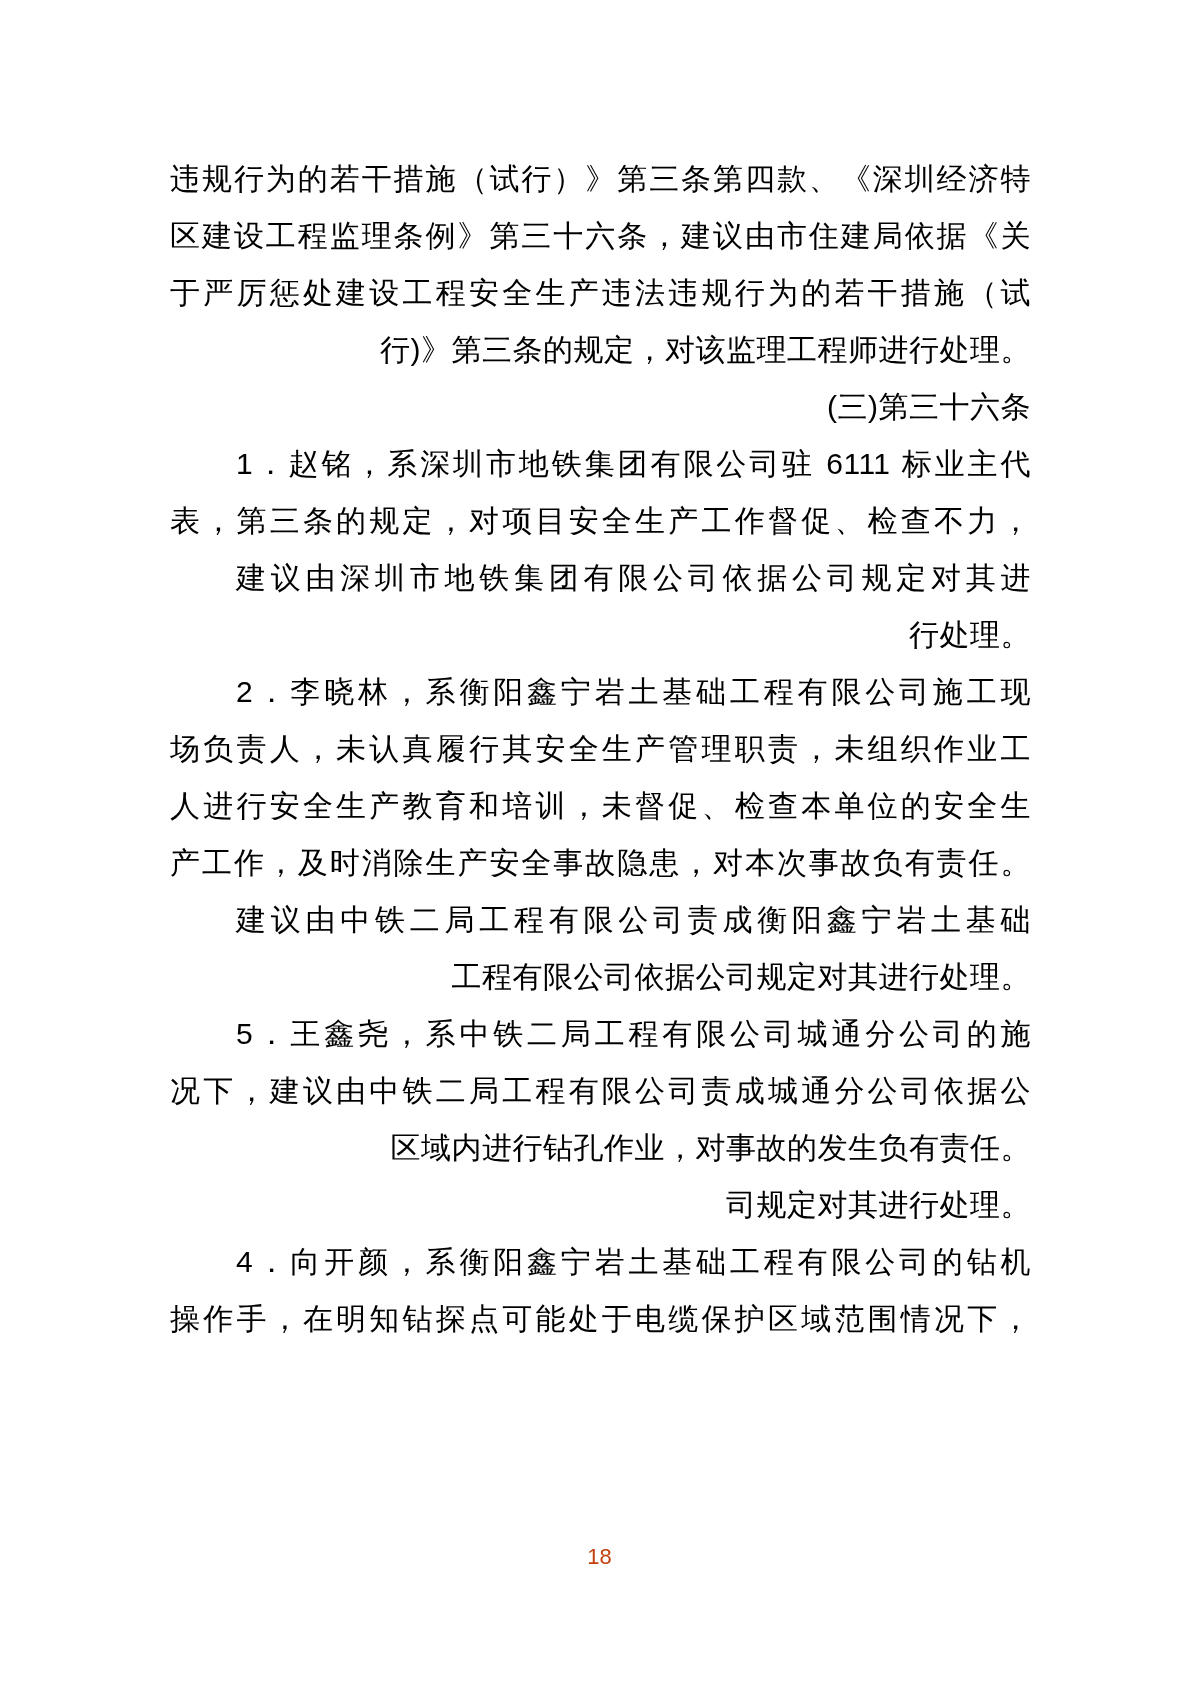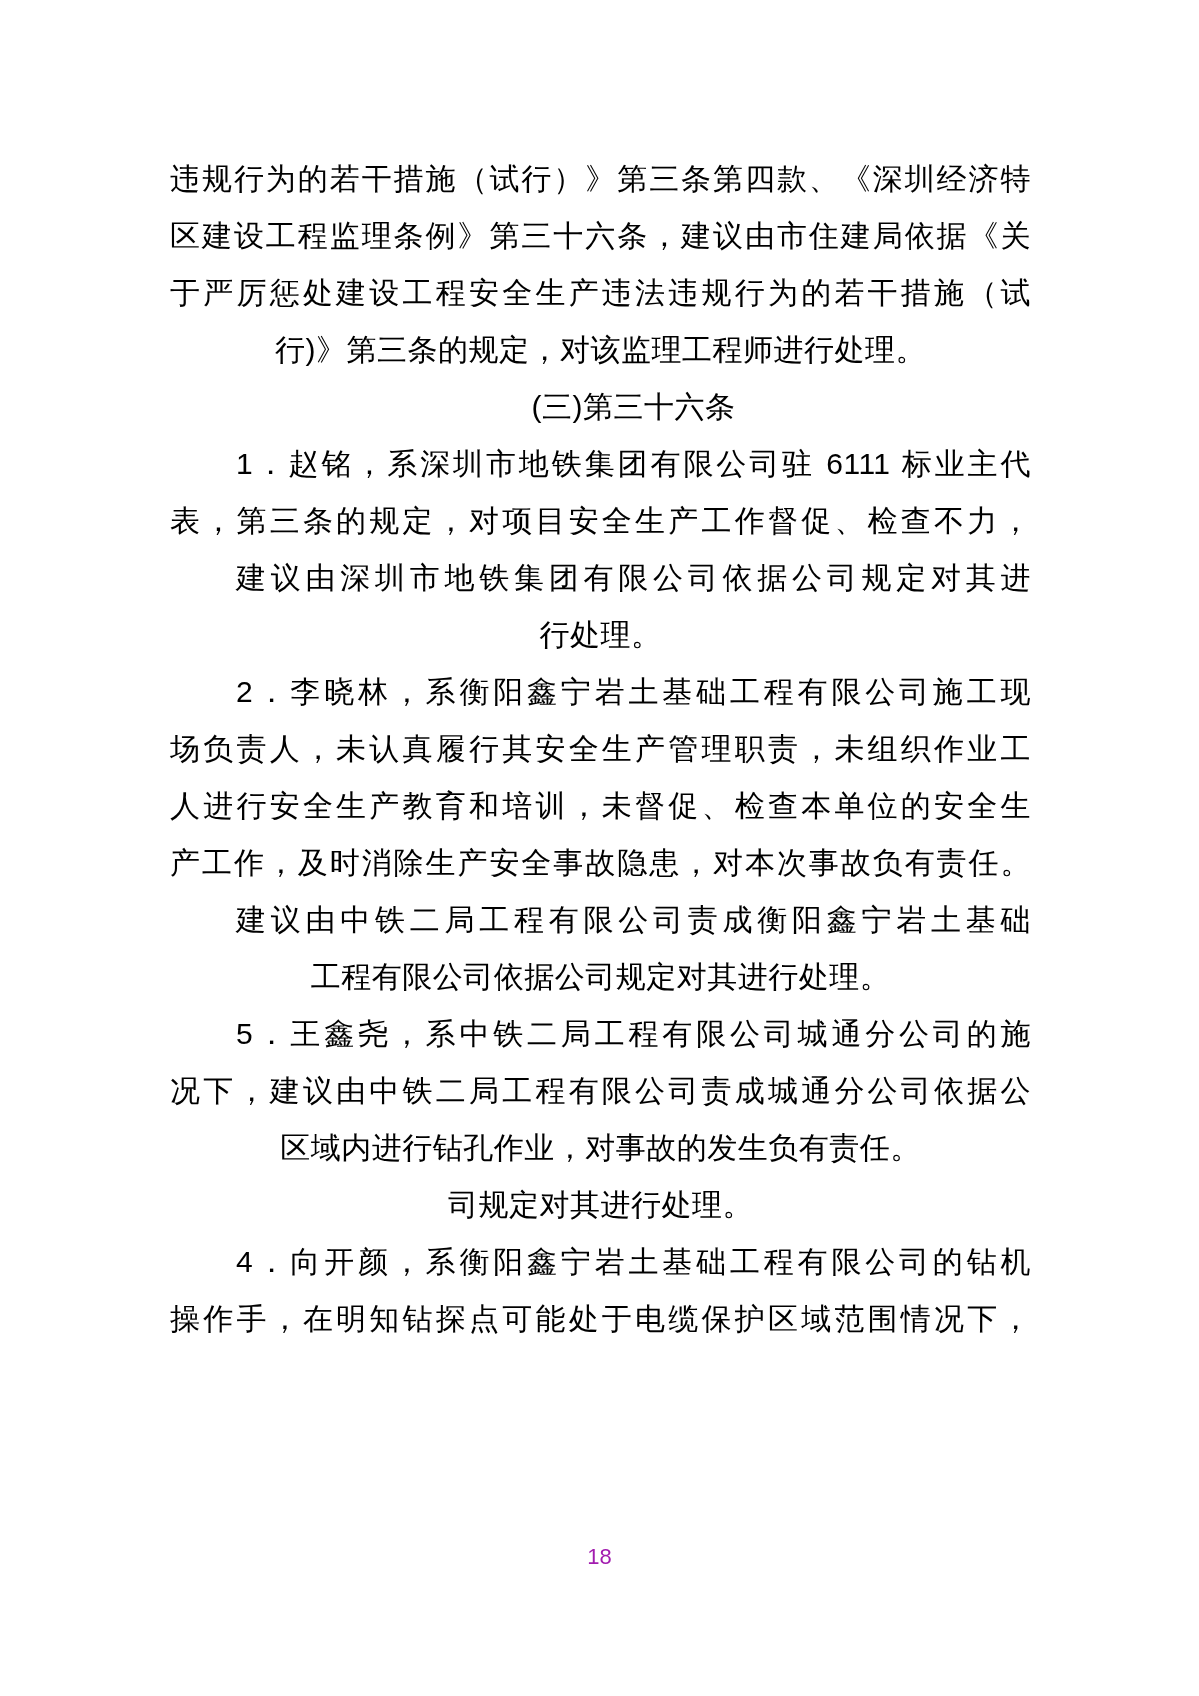--- a/index.html
+++ b/index.html
@@ -22,42 +22,42 @@
     top: 150px;
     width: 861px;
   }
   .line {
     margin: 0;
     padding: 0;
     font-size: 30px;
     line-height: 57px;
     height: 57px;
     white-space: normal;
-    text-align: center;
+    text-align: right;
     letter-spacing: 0.5px;
   }
   
   .line.j {
     text-align: justify;
     text-align-last: justify;
     text-justify: inter-character;
   }
   
   .line.i {
     text-indent: 66px;
   }
   .page-number {
     position: absolute;
     left: 0;
     top: 1542px;
     width: 100%;
     text-align: center;
     font-size: 22px;
     line-height: 30px;
-    color: #a21caf;
+    color: #c2410c;
   }
 </style>
 </head>
 <body>
 
 <div class="page">
   <main class="text-block">
     <p class="line j">违规行为的若干措施（试行）》第三条第四款、《深圳经济特</p>
     <p class="line j">区建设工程监理条例》第三十六条，建议由市住建局依据《关</p>
     <p class="line j">于严厉惩处建设工程安全生产违法违规行为的若干措施（试</p>

